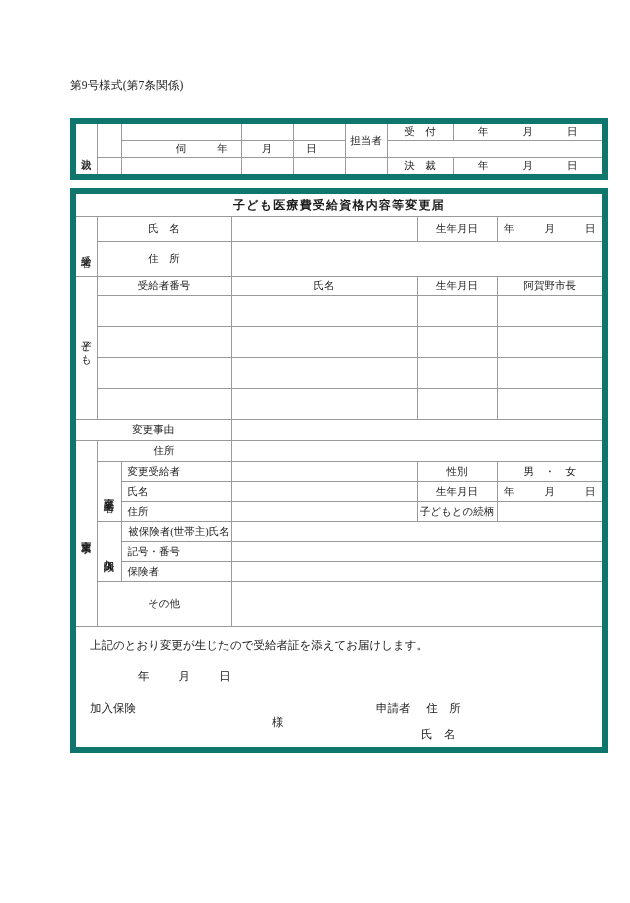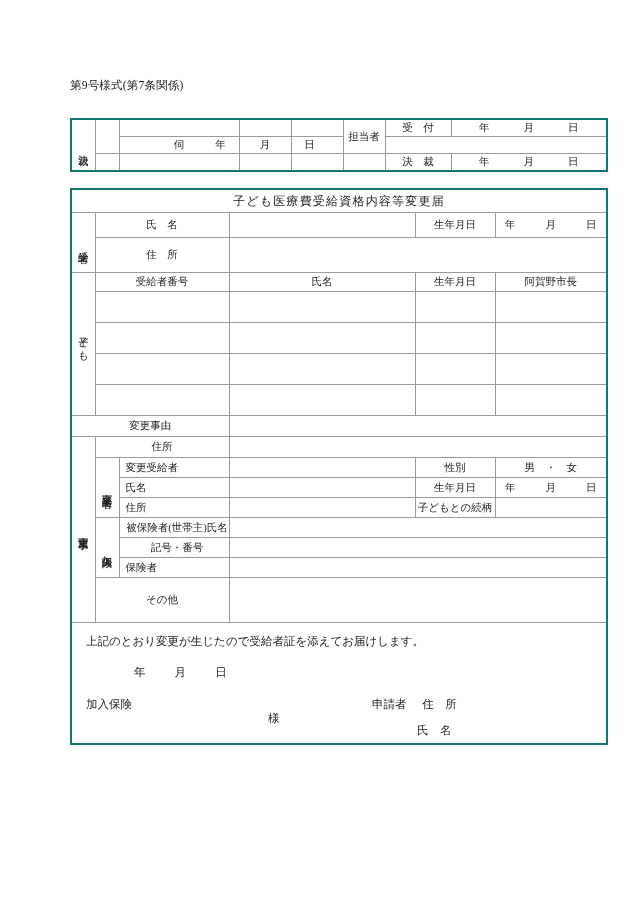--- a/index.html
+++ b/index.html
@@ -42,21 +42,21 @@
     border: 1px solid #9a9a9a;
     font-size: 10.5px;
     padding: 0;
     vertical-align: middle;
     text-align: center;
     line-height: 1.25;
   }
 
   
   .thick-frame {
-    border: 2px solid #0f766e;
+    border: 6px solid #0f766e;
     padding-left: 30px;
   }
 
   
   .decision-wrap {
     position: absolute;
     left: 46px;
     top: 118px;
     width: 538px;
   }
@@ -90,20 +90,21 @@
     position: absolute;
     left: 46px;
     top: 188px;
     width: 538px;
   }
   .main-wrap table { width: 100%; }
   .title-cell {
     height: 22px;
     font-size: 12px;
     letter-spacing: 1.2px;
+    font-weight: bold;
   }
   .blank { background: #fff; }
 
   .note {
     position: absolute;
     left: 46px;
     top: 757px;
     font-size: 11.5px;
     white-space: nowrap;
   }
@@ -314,21 +315,21 @@
       </tr>
 
       <tr>
         <td rowspan="3" class="cell-vert">
           <span class="vert">加入保険</span>
         </td>
         <td style="height:19px;text-align:center;padding-left:6px">被保険者(世帯主)氏名</td>
         <td colspan="3" class="blank"></td>
       </tr>
       <tr>
-        <td style="height:19px;text-align:center;padding-left:6px">記号・番号</td>
+        <td style="height:19px;text-align:left;padding-left:6px">記号・番号</td>
         <td colspan="3" class="blank"></td>
       </tr>
       <tr>
         <td style="height:19px;text-align:left;padding-left:6px">保険者</td>
         <td colspan="3" class="blank"></td>
       </tr>
 
       <tr>
         <td colspan="2" style="height:44px">その他</td>
         <td colspan="3" class="blank"></td>

